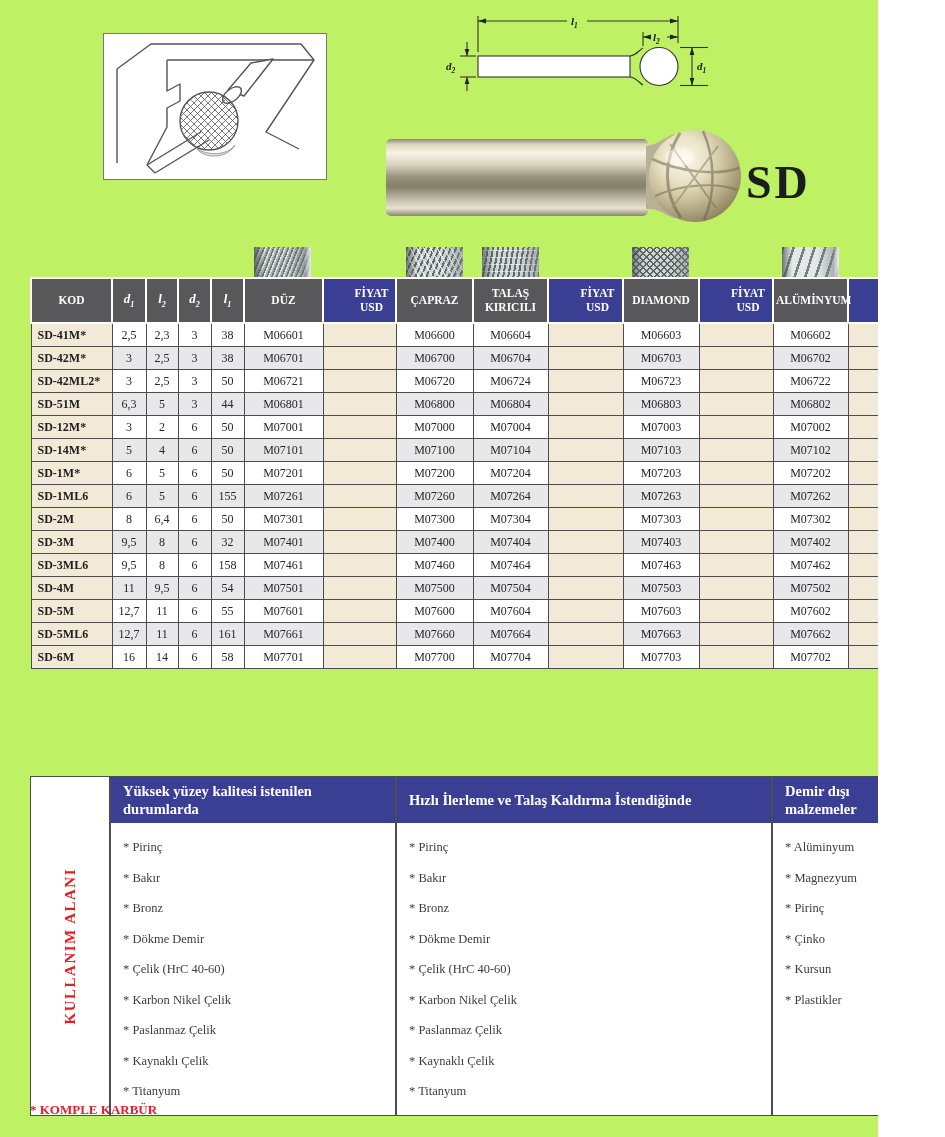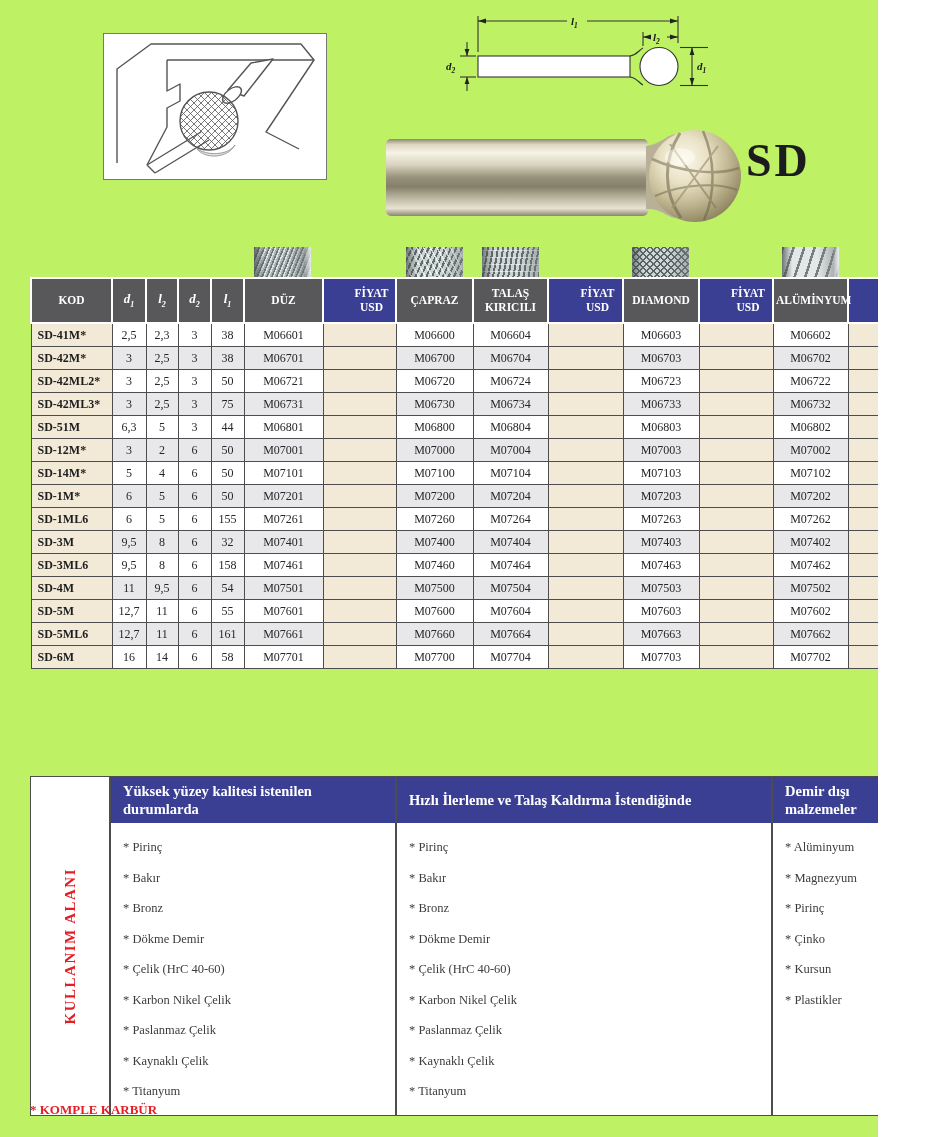--- a/index.html
+++ b/index.html
@@ -6,21 +6,21 @@
   .page{
     position:relative;width:878px;height:1137px;background:#bef264;overflow:hidden;
     font-family:Liberation Serif, serif;
     --gray:#58585A;--blue:#3A3F94;--beige:#F2E9D6;--rowalt:#E8E8EB;
     --red:#E31E24;--border:#4D4D4F;--text:#26262A;
   }
   
   .appdraw{position:absolute;left:103px;top:33px;width:224px;height:147px;}
   .tech{position:absolute;left:440px;top:5px;width:480px;height:105px;}
   .photo{position:absolute;left:380px;top:124px;width:365px;height:100px;}
-  .sd-label{position:absolute;left:746px;top:134px;font-size:46px;font-weight:800;
+  .sd-label{position:absolute;left:746px;top:156px;font-size:46px;font-weight:800;
     letter-spacing:3px;color:#1c1c1e;}
   
   .tex{position:absolute;top:247px;width:57px;height:46px;}
   .tex-duz{left:254px;background:
     linear-gradient(90deg,rgba(70,78,78,.8),rgba(255,255,255,0) 18%,rgba(255,255,255,0) 60%,rgba(110,118,118,.5) 88%,rgba(238,240,240,.95)),
     repeating-linear-gradient(112deg,#6e7878 0 1.5px,#dbe0e0 1.5px 3px,#a8b0b0 3px 4.5px);}
   .tex-capraz{left:406px;background:
     linear-gradient(90deg,rgba(70,78,78,.7),rgba(255,255,255,0) 20%,rgba(255,255,255,0) 65%,rgba(120,128,128,.5)),
     repeating-linear-gradient(62deg,rgba(255,255,255,.7) 0 1.5px,rgba(255,255,255,0) 1.5px 6px),
     repeating-linear-gradient(115deg,#5f6a6a 0 2px,#ccd3d3 2px 5px);}
@@ -251,36 +251,20 @@
           <td class="price"></td>
           <td class="code">M06720</td>
           <td class="code">M06724</td>
           <td class="price"></td>
           <td class="code">M06723</td>
           <td class="price"></td>
           <td class="code">M06722</td>
           <td class="price"></td>
         </tr>
         <tr>
-          <td class="kod">SD-42ML3*</td>
-          <td class="num">3</td>
-          <td class="num">2,5</td>
-          <td class="num">3</td>
-          <td class="num">75</td>
-          <td class="code">M06731</td>
-          <td class="price"></td>
-          <td class="code">M06730</td>
-          <td class="code">M06734</td>
-          <td class="price"></td>
-          <td class="code">M06733</td>
-          <td class="price"></td>
-          <td class="code">M06732</td>
-          <td class="price"></td>
-        </tr>
-        <tr>
           <td class="kod">SD-51M</td>
           <td class="num">6,3</td>
           <td class="num">5</td>
           <td class="num">3</td>
           <td class="num">44</td>
           <td class="code">M06801</td>
           <td class="price"></td>
           <td class="code">M06800</td>
           <td class="code">M06804</td>
           <td class="price"></td>
@@ -344,20 +328,36 @@
           <td class="num">6</td>
           <td class="num">155</td>
           <td class="code">M07261</td>
           <td class="price"></td>
           <td class="code">M07260</td>
           <td class="code">M07264</td>
           <td class="price"></td>
           <td class="code">M07263</td>
           <td class="price"></td>
           <td class="code">M07262</td>
+          <td class="price"></td>
+        </tr>
+        <tr>
+          <td class="kod">SD-2M</td>
+          <td class="num">8</td>
+          <td class="num">6,4</td>
+          <td class="num">6</td>
+          <td class="num">50</td>
+          <td class="code">M07301</td>
+          <td class="price"></td>
+          <td class="code">M07300</td>
+          <td class="code">M07304</td>
+          <td class="price"></td>
+          <td class="code">M07303</td>
+          <td class="price"></td>
+          <td class="code">M07302</td>
           <td class="price"></td>
         </tr>
         <tr>
           <td class="kod">SD-3M</td>
           <td class="num">9,5</td>
           <td class="num">8</td>
           <td class="num">6</td>
           <td class="num">32</td>
           <td class="code">M07401</td>
           <td class="price"></td>

